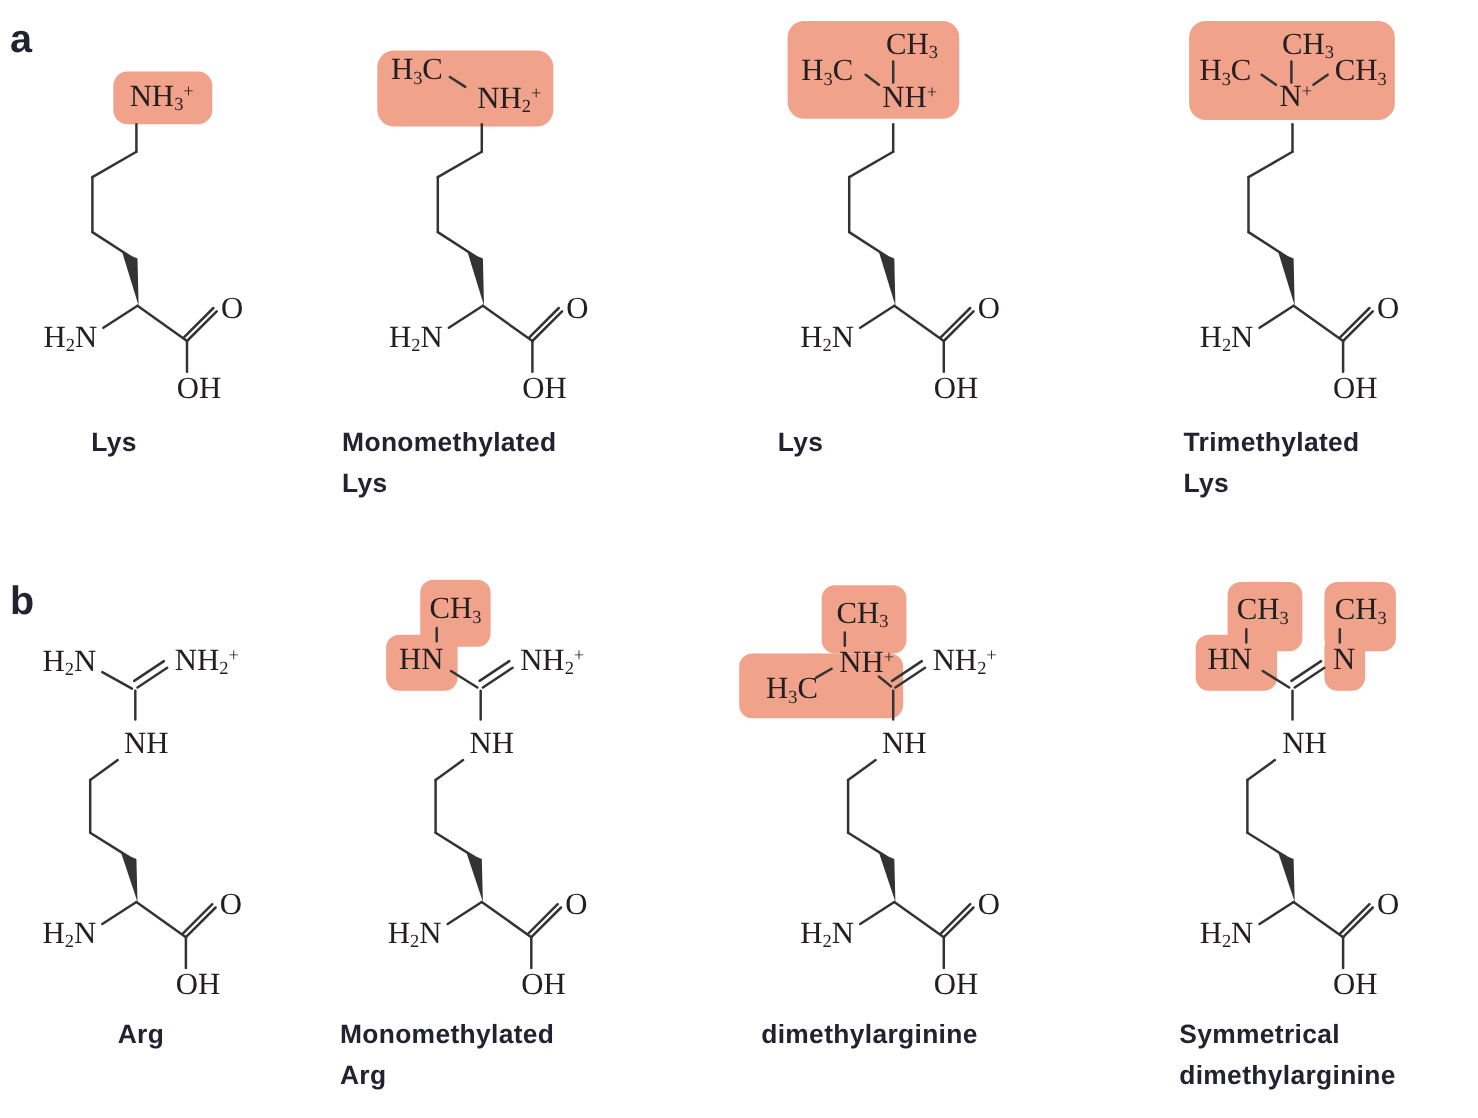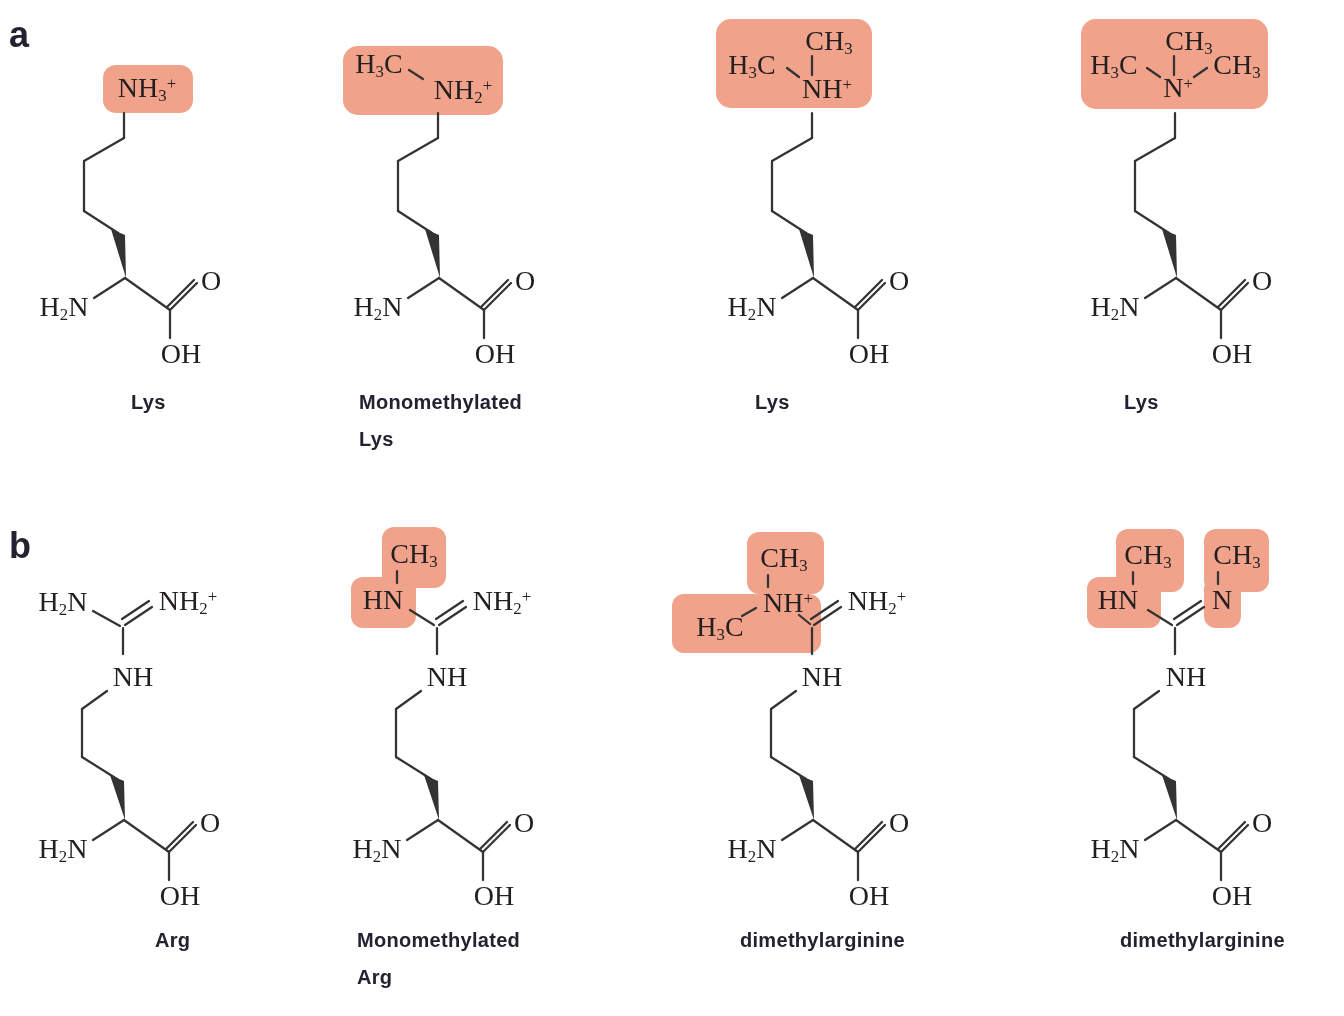--- a/index.html
+++ b/index.html
@@ -17,22 +17,22 @@
   .hl{fill:var(--highlight);stroke:none;}
   .atom{
     position:absolute;z-index:2;transform:translate(-50%,-50%);
     font-family:"Liberation Serif",serif;font-size:28px;color:var(--atom-text);
     white-space:nowrap;line-height:1;
   }
   .atom sub{font-size:0.6em;vertical-align:baseline;position:relative;top:0.24em;}
   .atom sup{font-size:0.6em;vertical-align:baseline;position:relative;top:-0.45em;}
   .caption{
     position:absolute;z-index:2;
-    font-family:"Liberation Sans",sans-serif;font-weight:700;font-size:20px;line-height:37px;
-    color:var(--caption-text);white-space:nowrap;letter-spacing:0.3px;margin-left:48px;
+    font-family:"Liberation Sans",sans-serif;font-weight:700;font-size:24px;line-height:37px;
+    color:var(--caption-text);white-space:nowrap;letter-spacing:0.3px;
   }
   .panel-letter{
     position:absolute;z-index:2;
     font-family:"Liberation Sans",sans-serif;font-weight:700;font-size:36px;line-height:1;
     color:var(--caption-text);
   }
 </style>
 </head>
 <body>
 
@@ -197,29 +197,31 @@
     <div>Lys</div>
   </div>
   <div class="caption" style="left:311px;top:384px">
     <div>Monomethylated</div>
     <div>Lys</div>
   </div>
   <div class="caption" style="left:707px;top:384px">
     <div>Lys</div>
   </div>
   <div class="caption" style="left:1076px;top:384px">
+    <div>Trimethylated</div>
     <div>Lys</div>
   </div>
   <div class="caption" style="left:107px;top:922px">
     <div>Arg</div>
   </div>
   <div class="caption" style="left:309px;top:922px">
     <div>Monomethylated</div>
     <div>Arg</div>
   </div>
   <div class="caption" style="left:692px;top:922px">
     <div>dimethylarginine</div>
   </div>
   <div class="caption" style="left:1072px;top:922px">
+    <div>Symmetrical</div>
     <div>dimethylarginine</div>
   </div>
 
 </div>
 
 </body></html>

